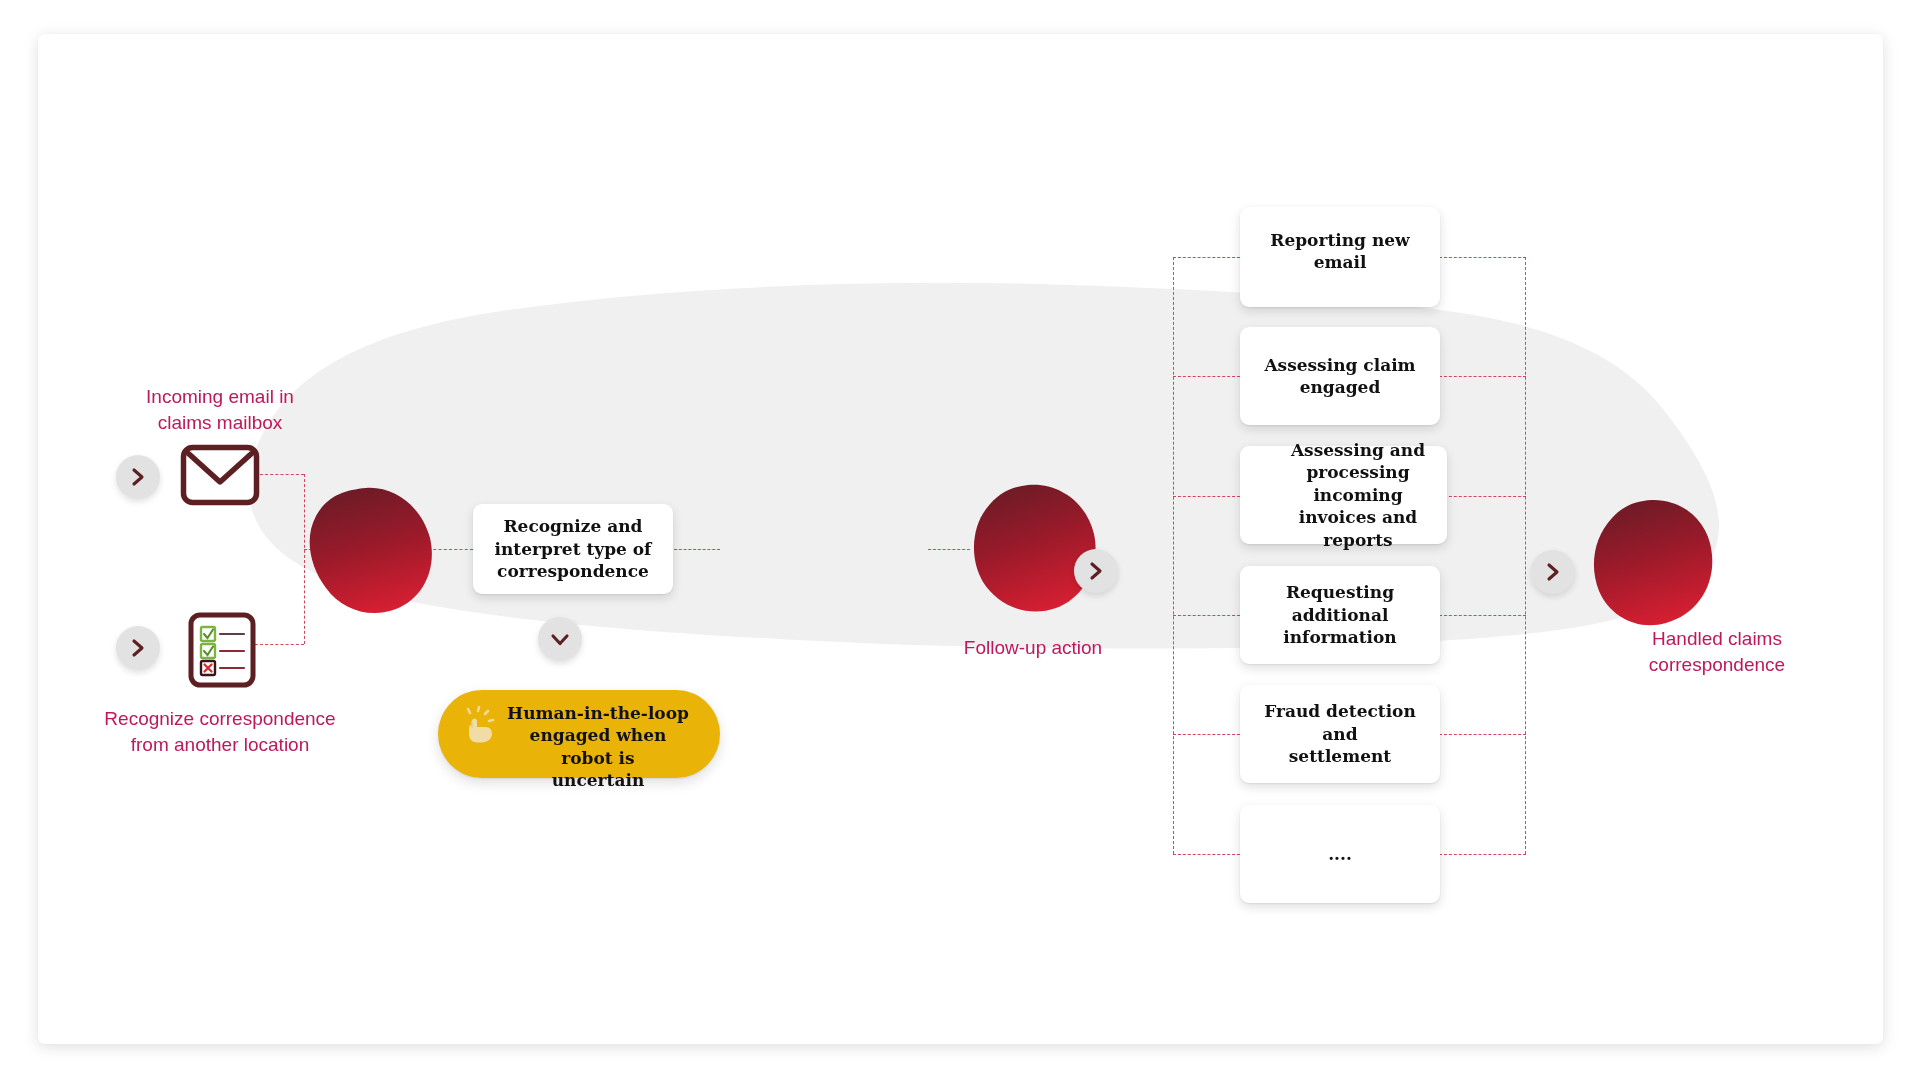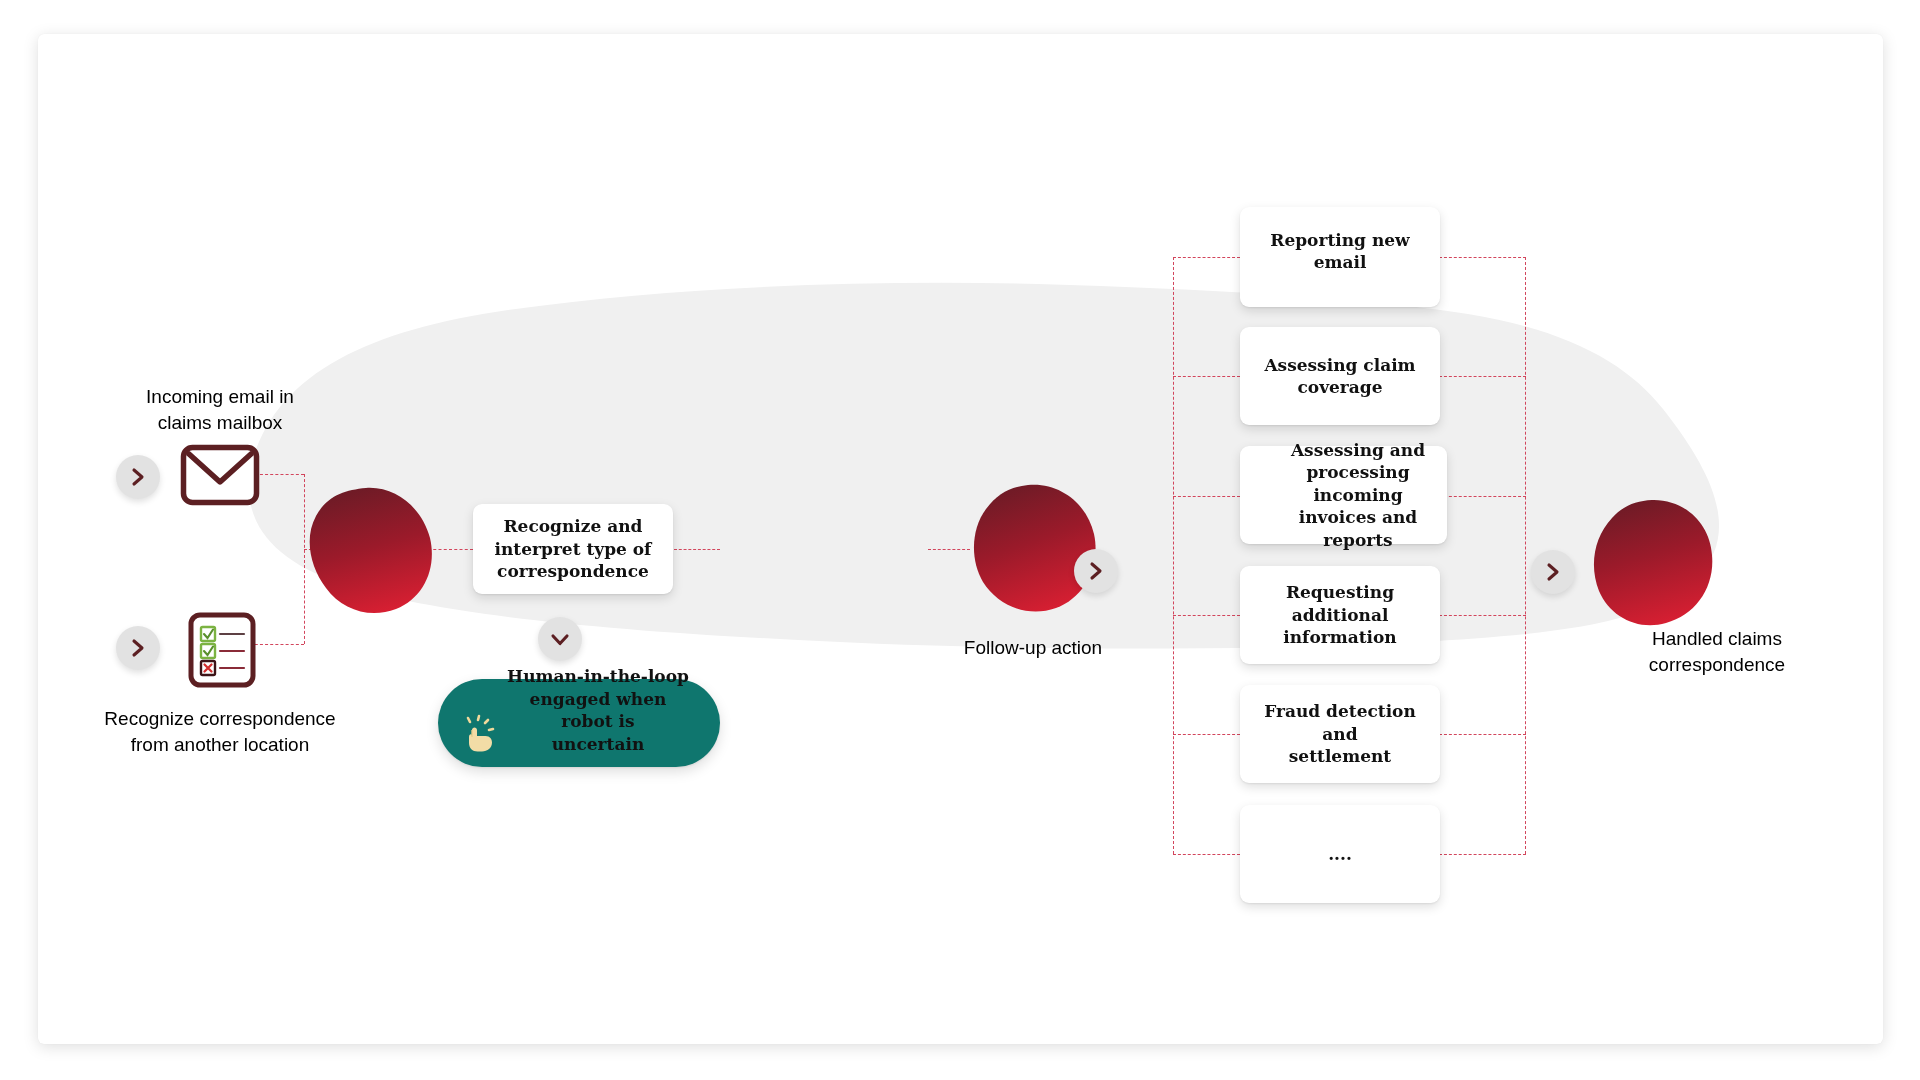--- a/index.html
+++ b/index.html
@@ -35,21 +35,21 @@
     box-shadow: 0 3px 6px rgba(0,0,0,0.12);
     display: flex; align-items: center; justify-content: center;
     cursor: pointer;
   }
   .chev svg { display: block; }
 
   
   .plain-label {
     position: absolute; text-align: center;
     font-family: "Liberation Sans", sans-serif;
-    font-size: 19px; line-height: 1.35; color: #000000;
+    font-size: 19px; line-height: 1.35; color: #be185d;
     white-space: pre-line;
   }
 
   
   .icon-box { position: absolute; }
 
   
   .card {
     position: absolute; background: #ffffff;
     border-radius: 9px;
@@ -59,26 +59,27 @@
     font-family: "DejaVu Serif", "Liberation Serif", serif;
     font-weight: bold; font-size: 17px; line-height: 1.32;
     color: #111111; text-align: center;
     white-space: pre-line;
     cursor: pointer;
   }
   .card.top-align { align-items: flex-start; padding-top: 22px; }
 
   
   .pill {
-    position: absolute; background: #0f766e;
+    position: absolute; background: #eab308;
     border-radius: 46px;
     box-shadow: 0 5px 13px rgba(0,0,0,0.13), 0 1px 2px rgba(0,0,0,0.07);
-    display: flex; align-items: flex-end;
+    display: flex; align-items: flex-start;
     padding: 12px 26px 12px 20px;
     cursor: pointer;
+    margin-top: 11px;
   }
   .pill .ptext {
     flex: 1; text-align: center;
     font-family: "DejaVu Serif", "Liberation Serif", serif;
     font-weight: bold; font-size: 17px; line-height: 1.32; color: #111;
     white-space: pre-line;
   }
 
   
   .dash-h { position: absolute; height: 0; border-top: 1.6px dashed #d2455c; }
@@ -265,21 +266,21 @@
       </svg>
     </span>
     <span class="ptext">Human-in-the-loop
 engaged when robot is
 uncertain</span>
   </div>
 
   <div class="card top-align" style="left:1202px; top:173px; width:200px; height:100px;">Reporting new email</div>
 
   <div class="card" style="left:1202px; top:293px; width:200px; height:98px;">Assessing claim
-coverage</div>
+engaged</div>
 
   <div class="card" style="left:1202px; top:412px; width:207px; height:98px;padding-left:43px;">Assessing and
 processing incoming
 invoices and reports</div>
 
   <div class="card" style="left:1202px; top:532px; width:200px; height:98px;">Requesting additional
 information</div>
 
   <div class="card" style="left:1202px; top:651px; width:200px; height:98px;">Fraud detection and
 settlement</div>

